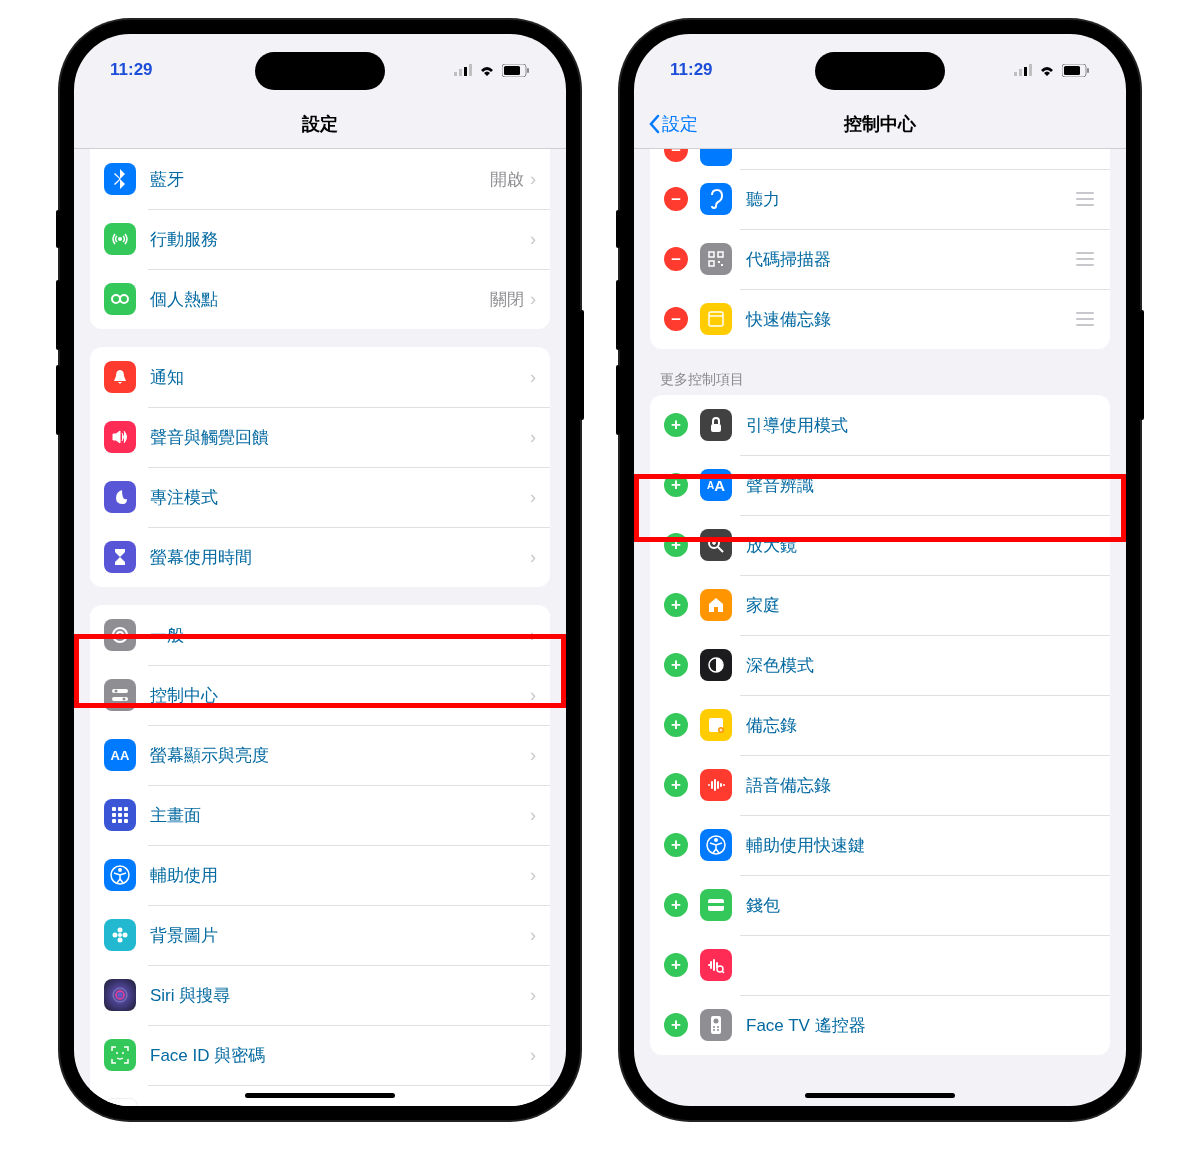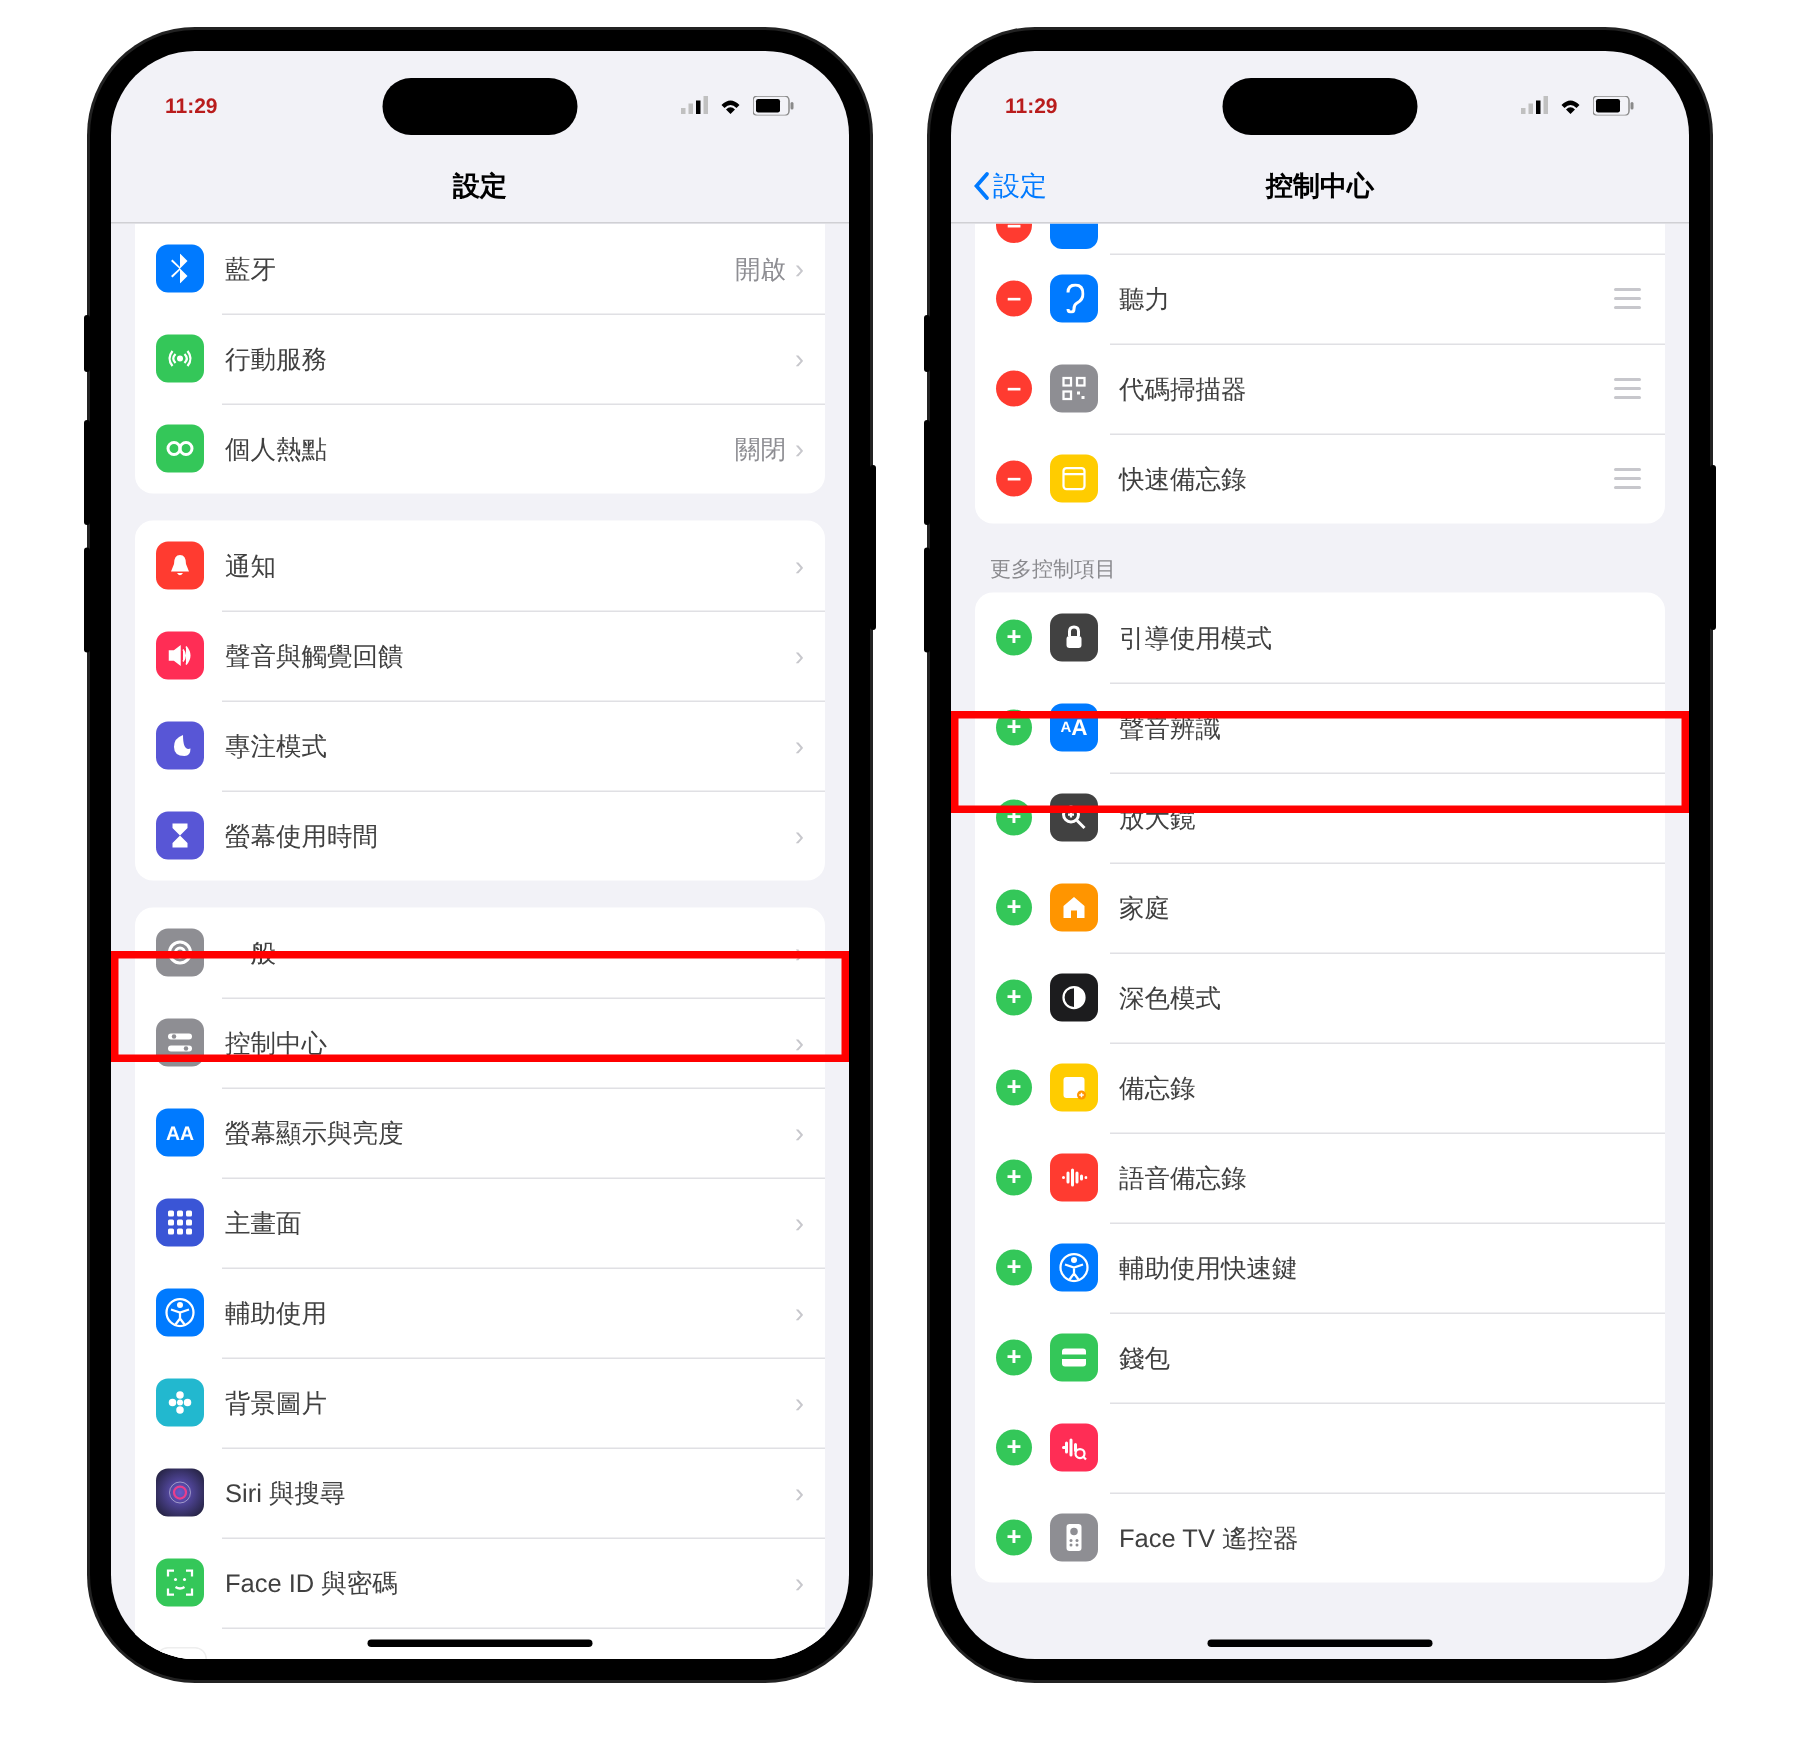--- a/index.html
+++ b/index.html
@@ -46,23 +46,23 @@
     background: #000;
     border-radius: 20px;
     z-index: 10;
   }
   .status-bar {
     height: 60px;
     display: flex;
     align-items: center;
     justify-content: space-between;
     padding: 0 36px;
-    font-size: 14px;
+    font-size: 17px;
     font-weight: 600;
-    color: #b91c1c;
+    color: #1d4ed8;
     flex-shrink: 0;
     margin-top: 6px;
   }
   .status-right {
     display: flex;
     align-items: center;
     gap: 6px;
   }
   .nav-bar {
     height: 48px;
@@ -117,21 +117,21 @@
     border-radius: 8px;
     display:flex; align-items:center; justify-content:center;
     flex-shrink:0;
     color:#fff;
     font-size:16px;
   }
   .row-label {
     flex:1;
     margin-left: 14px;
     font-size: 17px;
-    color:#404040;
+    color:#0369a1;
   }
   .row-value {
     color:#8e8e93; font-size:17px; margin-right:6px;
   }
   .chev {
     color:#c7c7cc; font-size:18px;
   }
   .section-header {
     padding: 22px 30px 6px 26px;
     font-size: 14px;

